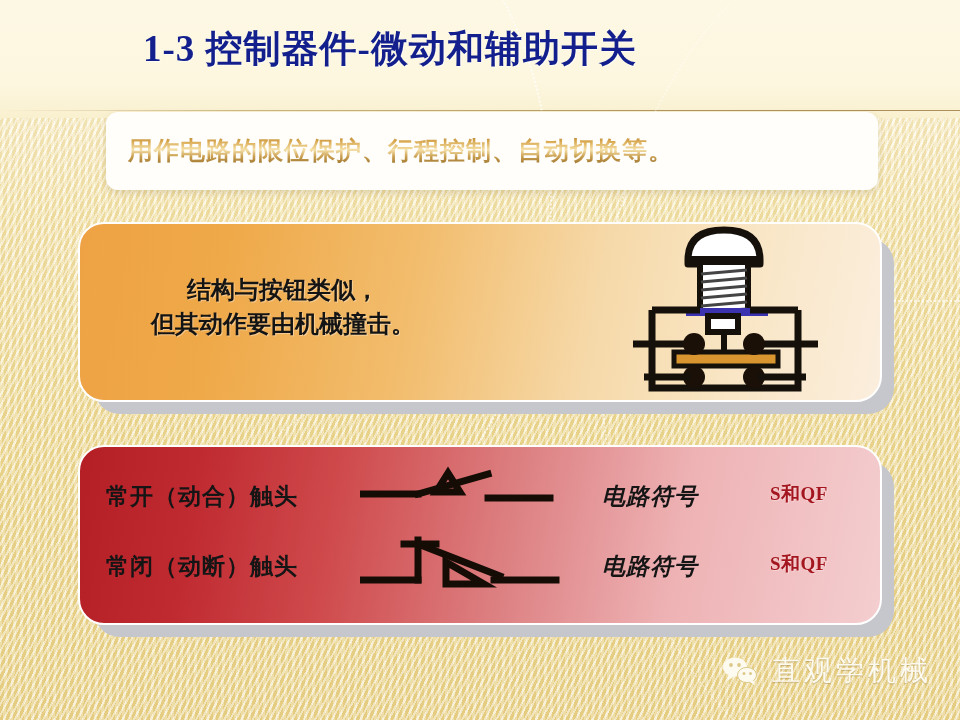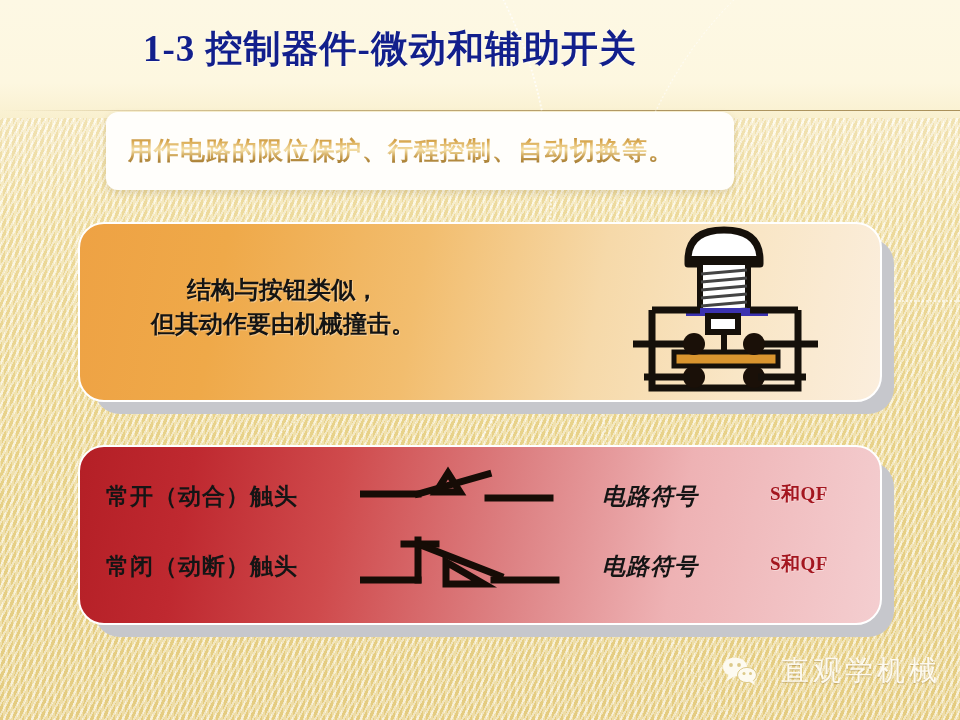--- a/index.html
+++ b/index.html
@@ -52,21 +52,21 @@
   
   #title{
     position:absolute;left:0;top:24px;width:780px;text-align:center;
     font-size:37px;font-weight:bold;color:#121f8c;letter-spacing:1px;
     text-shadow:1px 1px 0 rgba(255,255,255,.6);
     font-family:"Liberation Serif","DejaVu Serif",serif;
   }
 
   
   #caption-box{
-    position:absolute;left:106px;top:112px;width:628px;height:78px;
+    position:absolute;left:106px;top:112px;width:772px;height:78px;
     background:#fffefb;border-radius:12px;
     box-shadow:0 3px 7px rgba(120,100,50,.18);
   }
   #caption-text{
     position:absolute;left:22px;top:22px;
     font-size:25px;font-weight:bold;letter-spacing:1px;
     background:linear-gradient(180deg,#a8772c 0%,#d8a850 22%,#f5e0a8 48%,#caa052 68%,#8d6520 100%);
     -webkit-background-clip:text;background-clip:text;color:transparent;
     -webkit-text-fill-color:transparent;
     text-shadow:none;
@@ -115,21 +115,21 @@
   #label-nc{left:106px;top:551px;}
   #symlabel-no{left:602px;top:481px;}
   #symlabel-nc{left:602px;top:551px;}
   #code-no{left:770px;top:481px;}
   #code-nc{left:770px;top:551px;}
   #sym-no{position:absolute;left:360px;top:462px;width:210px;height:60px;}
   #sym-nc{position:absolute;left:360px;top:532px;width:210px;height:60px;}
 
   
   #watermark{
-    position:absolute;left:722px;top:652px;display:flex;align-items:center;gap:23px;
+    position:absolute;left:722px;top:652px;display:flex;align-items:center;gap:14px;
   }
   #wm-text{
     font-size:28px;color:#fdfaf0;letter-spacing:4px;font-weight:normal;
     text-shadow:0 1px 1px rgba(150,120,60,.45);
     font-family:"Liberation Sans","DejaVu Sans",sans-serif;
   }
 </style>
 </head>
 <body>
 

